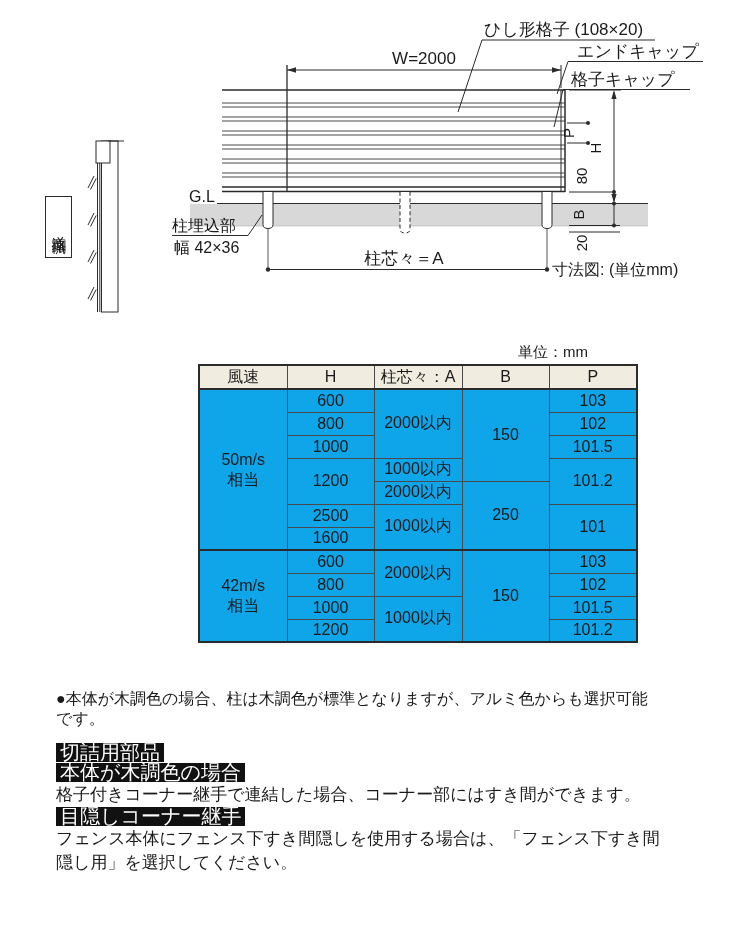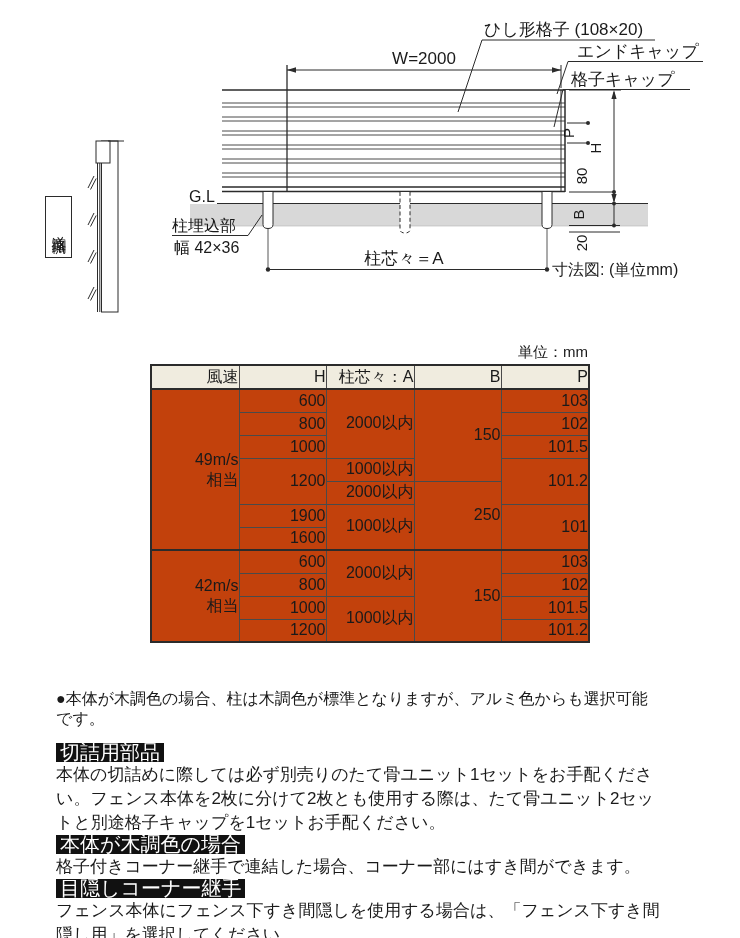--- a/index.html
+++ b/index.html
@@ -22,25 +22,25 @@
     border: 1.5px solid #2b2b2b;
     display: flex; align-items: center; justify-content: center;
     writing-mode: vertical-rl; text-orientation: upright;
     font-size: 15px; letter-spacing: 2px;
   }
   
   .table-wrap { position: absolute; left: 150px; top: 343px; width: 438px; }
   .unit-label { text-align: right; font-size: 15px; height: 18px; margin-bottom: 3px; }
   table.spec {
     width: 438px; border-collapse: collapse; table-layout: fixed;
-    border: 2px solid #2b2b2b; font-size: 16px; text-align: right;
+    border: 2px solid #2b2b2b; font-size: 16px; text-align: center; margin-left: 48px;
   }
   table.spec td { border: 1px solid #4a4a4a; padding: 0; vertical-align: middle; }
   table.spec thead td { background: #f0ecdf; height: 24px; border-bottom: 2px solid #2b2b2b; }
-  table.spec tbody td { height: 23px; background: #c2410c; }
+  table.spec tbody td { height: 23px; background: #0ea5e9; }
   tr.section-start td { border-top: 2px solid #2b2b2b; }
   .wind-cell div { line-height: 20px; }
   
   .notes { position: absolute; left: 56px; top: 689px; width: 604px; }
   .bullet-note { font-size: 16px; line-height: 20px; margin-bottom: 14px; }
   .note-item .badge-row { line-height: 19px; }
   .badge {
     display: inline-block; background: #111; color: #fff;
     font-size: 20px; line-height: 19px; padding: 0 4px;
   }
@@ -158,21 +158,21 @@
         <td>風速</td>
         <td>H</td>
         <td>柱芯々：A</td>
         <td>B</td>
         <td>P</td>
       </tr>
     </thead>
     <tbody>
       <tr>
         <td rowspan="7" class="wind-cell">
-          <div>49m/s</div>
+          <div>50m/s</div>
           <div>相当</div>
         </td>
         <td>600</td>
         <td rowspan="3">2000以内</td>
         <td rowspan="4">150</td>
         <td>103</td>
       </tr>
       <tr>
         <td>800</td>
         <td>102</td>
@@ -184,21 +184,21 @@
       <tr>
         <td rowspan="2">1200</td>
         <td>1000以内</td>
         <td rowspan="2">101.2</td>
       </tr>
       <tr>
         <td>2000以内</td>
         <td rowspan="3">250</td>
       </tr>
       <tr>
-        <td>1900</td>
+        <td>2500</td>
         <td rowspan="2">1000以内</td>
         <td rowspan="2">101</td>
       </tr>
       <tr>
         <td>1600</td>
       </tr>
       <tr class="section-start">
         <td rowspan="4" class="wind-cell">
           <div>42m/s</div>
           <div>相当</div>
@@ -223,21 +223,20 @@
       </tr>
     </tbody>
   </table>
 </div>
 
 <div class="notes">
   <div class="bullet-note">●本体が木調色の場合、柱は木調色が標準となりますが、アルミ色からも選択可能です。</div>
 
   <div class="note-item">
     <div class="badge-row"><span class="badge">切詰用部品</span></div>
-    <p>本体の切詰めに際しては必ず別売りのたて骨ユニット1セットをお手配ください。フェンス本体を2枚に分けて2枚とも使用する際は、たて骨ユニット2セットと別途格子キャップを1セットお手配ください。</p>
   </div>
 
   <div class="note-item">
     <div class="badge-row"><span class="badge">本体が木調色の場合</span></div>
     <p>格子付きコーナー継手で連結した場合、コーナー部にはすき間ができます。</p>
   </div>
 
   <div class="note-item">
     <div class="badge-row"><span class="badge">目隠しコーナー継手</span></div>
     <p>フェンス本体にフェンス下すき間隠しを使用する場合は、「フェンス下すき間隠し用」を選択してください。</p>

